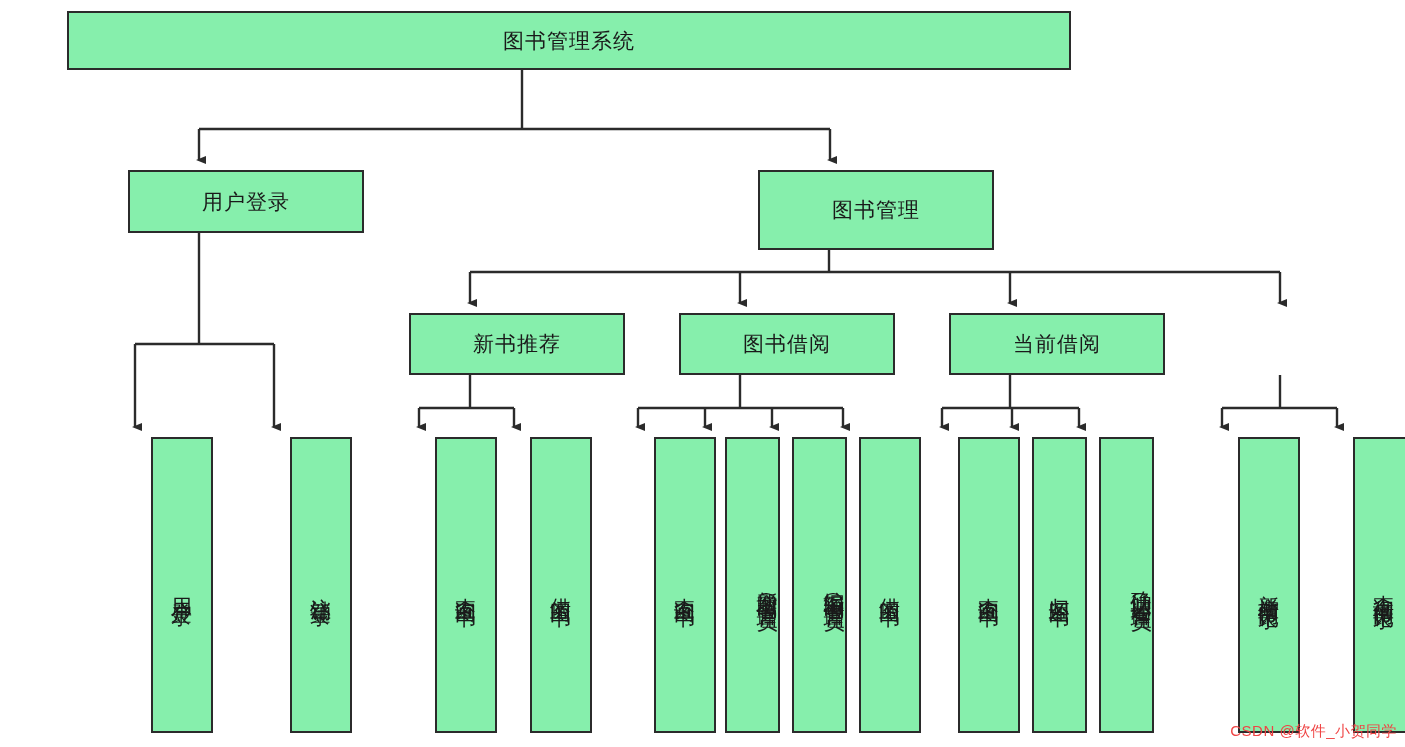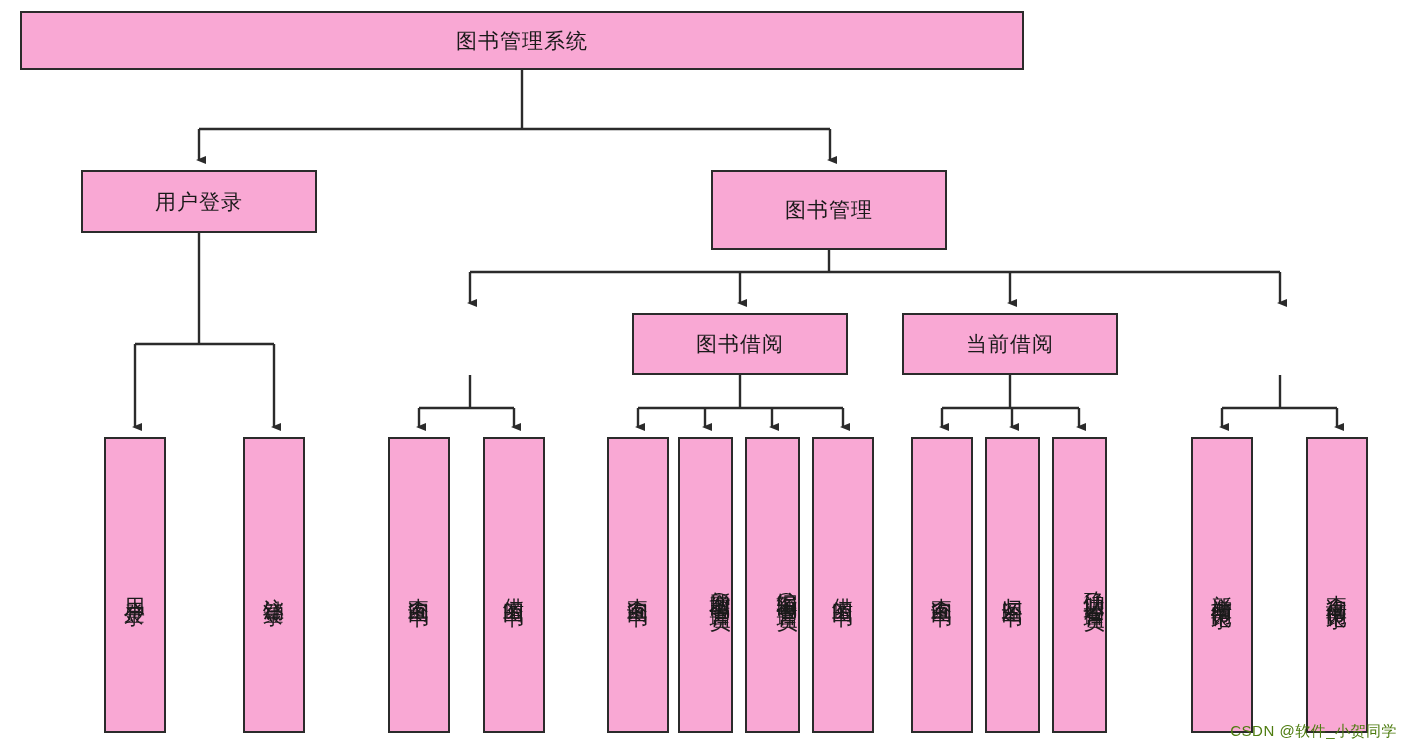--- a/index.html
+++ b/index.html
@@ -25,47 +25,48 @@
     left: 0;
     top: 0;
     width: 1405px;
     height: 747px;
     pointer-events: none;
   }
   .node {
     position: absolute;
     box-sizing: border-box;
     border: 2px solid #2b2b2b;
-    background: #f9a8d4;
+    background: #86efac;
     display: flex;
     align-items: center;
     justify-content: center;
     color: #1a1a1a;
     z-index: 2;
+    margin-left: 47px;
   }
   .node-h {
     font-size: 21px;
     letter-spacing: 1px;
     white-space: nowrap;
   }
   .node-v {
     writing-mode: vertical-rl;
     text-orientation: upright;
     font-size: 21px;
     letter-spacing: 3px;
     line-height: 1;
     white-space: nowrap;
     padding-top: 4px;
   }
   .watermark {
     position: absolute;
     right: 8px;
     bottom: 6px;
     font-size: 15px;
-    color: #4d7c0f;
+    color: #ef4444;
     z-index: 3;
     white-space: nowrap;
     letter-spacing: 0.5px;
   }
 </style>
 </head>
 <body>
 
 <div id="diagram-root">
 
@@ -123,20 +124,23 @@
     <span>图书管理系统</span>
   </div>
 
   <div class="node node-h" style="left:81px; top:170px; width:236px; height:63px;">
     <span>用户登录</span>
   </div>
   <div class="node node-h" style="left:711px; top:170px; width:236px; height:80px;">
     <span>图书管理</span>
   </div>
 
+  <div class="node node-h" style="left:362px; top:313px; width:216px; height:62px;">
+    <span>新书推荐</span>
+  </div>
   <div class="node node-h" style="left:902px; top:313px; width:216px; height:62px;">
     <span>当前借阅</span>
   </div>
   <div class="node node-h" style="left:632px; top:313px; width:216px; height:62px;">
     <span>图书借阅</span>
   </div>
 
   <div class="node node-v" style="left:104px; top:437px; width:62px; height:296px;">
     <span>用户登录</span>
   </div>

